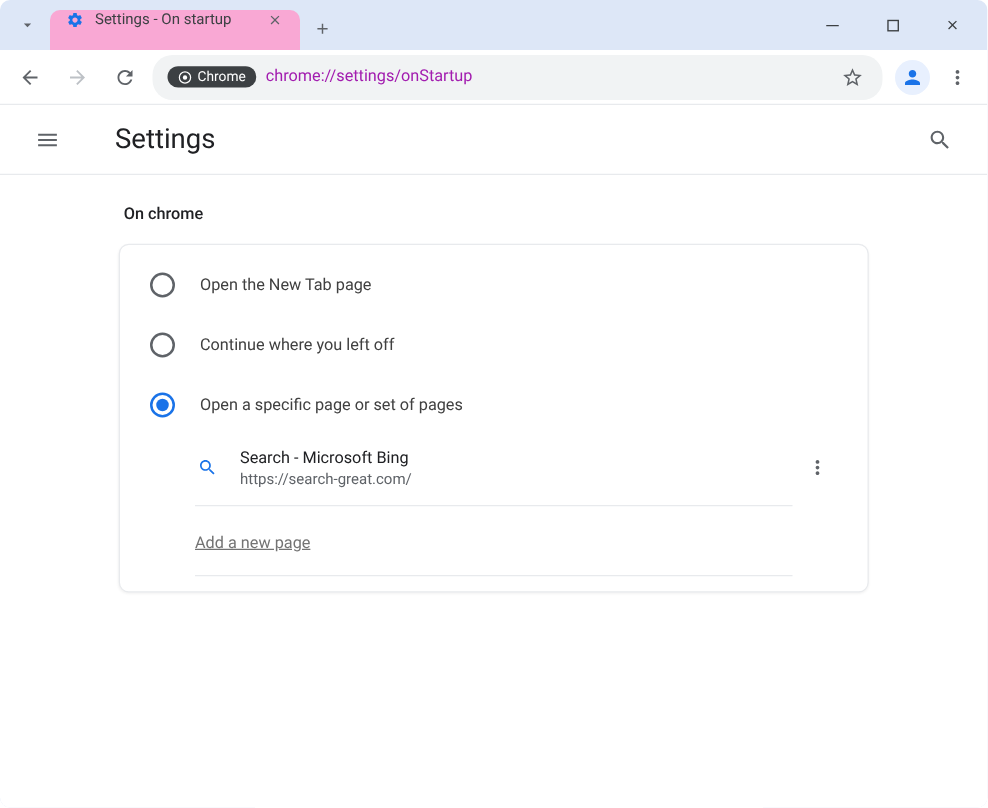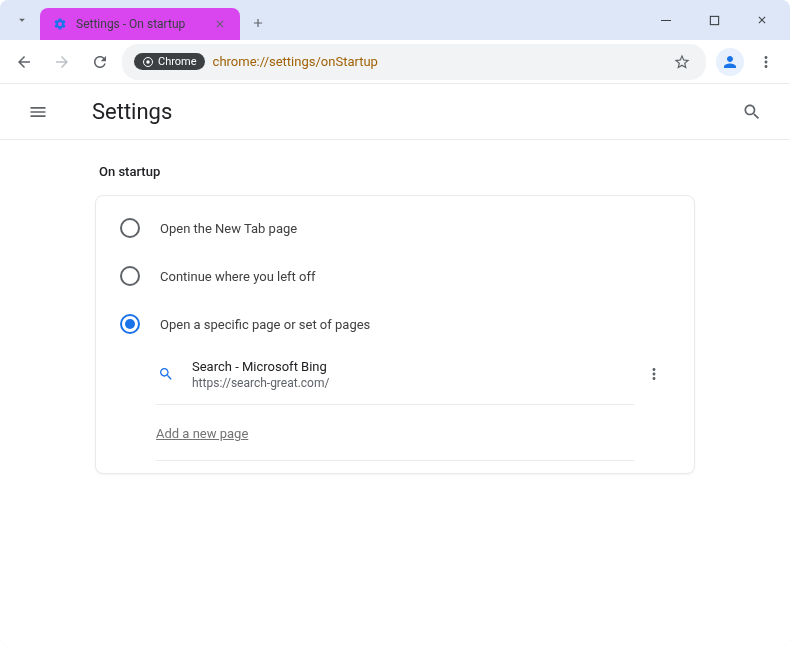--- a/index.html
+++ b/index.html
@@ -2,34 +2,34 @@
 <html><head>
 <meta charset="utf-8">
 <style>
 * { margin: 0; padding: 0; box-sizing: border-box; font-family: -apple-system, BlinkMacSystemFont, "Segoe UI", Roboto, Arial, sans-serif; }
 body { width: 790px; height: 646px; background: #fff; overflow: hidden; position: relative; }
 
 
 .browser-frame { width: 100%; height: 100%; background: #dde7f7; border-radius: 8px; overflow: hidden; display: flex; flex-direction: column; }
 .tab-bar { height: 40px; display: flex; align-items: center; padding: 0 8px; gap: 4px; }
 .tab-dropdown { width: 28px; height: 28px; display: flex; align-items: center; justify-content: center; cursor: pointer; border-radius: 4px; }
-.tab { background: #d946ef; height: 32px; border-radius: 8px 8px 0 0; display: flex; align-items: center; padding: 0 12px; gap: 8px; min-width: 200px; margin-top: 8px; }
+.tab { background: #f9a8d4; height: 32px; border-radius: 8px 8px 0 0; display: flex; padding: 0 12px; gap: 8px; min-width: 200px; margin-top: 8px; }
 .tab-favicon { width: 16px; height: 16px; display: flex; align-items: center; justify-content: center; color: #1a73e8; }
 .tab-title { font-size: 12px; color: #3c4043; flex: 1; }
 .tab-close { width: 16px; height: 16px; display: flex; align-items: center; justify-content: center; cursor: pointer; color: #5f6368; }
 .new-tab { width: 28px; height: 28px; display: flex; align-items: center; justify-content: center; cursor: pointer; border-radius: 4px; color: #5f6368; margin-top: 6px; }
 .window-controls { margin-left: auto; display: flex; gap: 8px; }
 .win-btn { width: 40px; height: 30px; display: flex; align-items: center; justify-content: center; cursor: pointer; color: #3c4043; }
 
 .toolbar { height: 44px; background: #fff; display: flex; align-items: center; padding: 0 8px; gap: 6px; border-bottom: 1px solid #e8eaed; }
 .nav-btn { width: 32px; height: 32px; display: flex; align-items: center; justify-content: center; cursor: pointer; border-radius: 16px; color: #5f6368; }
 .nav-btn.disabled { color: #bdc1c6; }
 .address-bar { flex: 1; height: 36px; background: #f1f3f4; border-radius: 16px; display: flex; align-items: center; padding: 0 12px; gap: 8px; }
 .addr-badge { background: #3c4043; color: #fff; font-size: 11px; padding: 2px 8px; border-radius: 10px; display: flex; align-items: center; gap: 4px; }
-.addr-text { font-size: 13px; color: #a16207; flex: 1; }
+.addr-text { font-size: 13px; color: #a21caf; flex: 1; }
 .star-btn { width: 24px; height: 24px; display: flex; align-items: center; justify-content: center; cursor: pointer; color: #5f6368; }
 .profile-btn { width: 28px; height: 28px; border-radius: 14px; background: #e8f0fe; display: flex; align-items: center; justify-content: center; cursor: pointer; color: #1a73e8; margin-left: 4px; }
 .menu-btn { width: 32px; height: 32px; display: flex; align-items: center; justify-content: center; cursor: pointer; color: #5f6368; }
 
 
 .page { flex: 1; background: #fff; overflow: auto; }
 .page-header { height: 56px; display: flex; align-items: center; padding: 0 20px; border-bottom: 1px solid #e8eaed; gap: 26px; }
 .hamburger { width: 36px; height: 36px; display: flex; align-items: center; justify-content: center; cursor: pointer; color: #5f6368; }
 .page-title { font-size: 22px; color: #202124; margin-left: 10px; font-weight: 400; }
 .search-btn { margin-left: auto; width: 36px; height: 36px; display: flex; align-items: center; justify-content: center; cursor: pointer; color: #5f6368; }
@@ -152,21 +152,21 @@
       </div>
       <div class="page-title">Settings</div>
       <div class="search-btn">
         <svg width="20" height="20" viewBox="0 0 24 24">
             <path fill="currentColor" d="M15.5 14h-.79l-.28-.27C15.41 12.59 16 11.11 16 9.5 16 5.91 13.09 3 9.5 3S3 5.91 3 9.5 5.91 16 9.5 16c1.61 0 3.09-.59 4.23-1.57l.27.28v.79l5 4.99L20.49 19l-4.99-5zm-6 0C7.01 14 5 11.99 5 9.5S7.01 5 9.5 5 14 7.01 14 9.5 11.99 14 9.5 14z"></path>
           </svg>
       </div>
     </div>
 
     <div class="content">
-      <div class="section-label">On startup</div>
+      <div class="section-label">On chrome</div>
       <div class="card">
         <div class="radio-row">
           <div class="radio"></div>
           <div class="radio-label">Open the New Tab page</div>
         </div>
         <div class="radio-row">
           <div class="radio"></div>
           <div class="radio-label">Continue where you left off</div>
         </div>
         <div class="radio-row">

